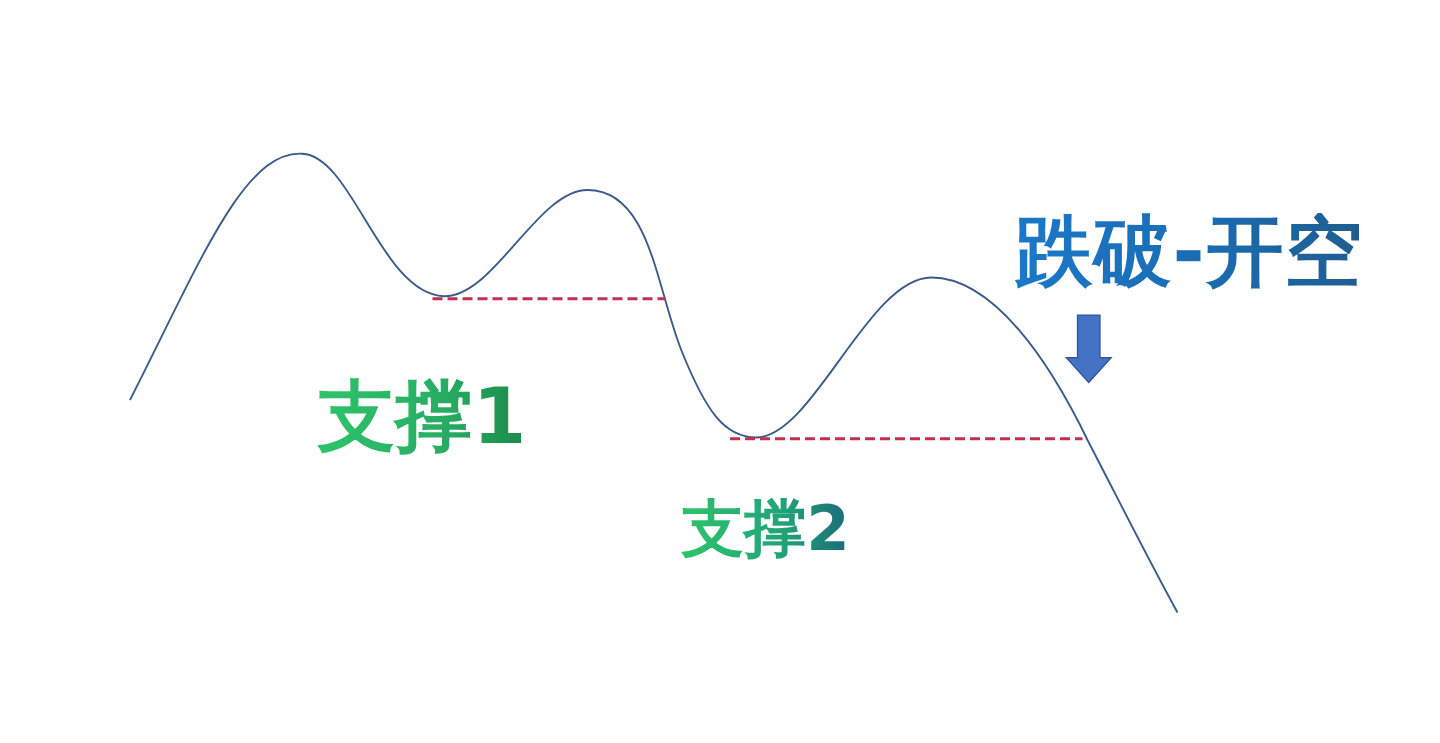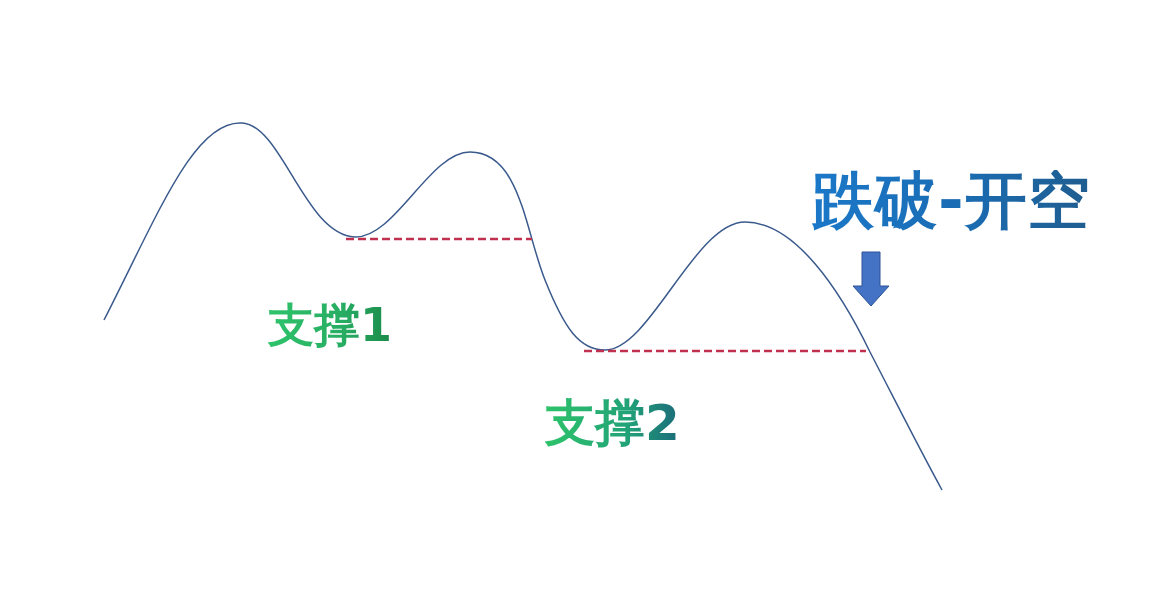--- a/index.html
+++ b/index.html
@@ -2,21 +2,21 @@
 <html><head>
   <meta charset="utf-8">
   <style>
     html, body { margin: 0; padding: 0; background: #ffffff; }
     body { width: 1152px; height: 594px; position: relative; overflow: hidden; font-family: "DejaVu Sans", sans-serif; }
     svg.canvas { position: absolute; left: 0; top: 0; }
     .label { position: absolute; font-weight: bold; white-space: nowrap; line-height: 1; }
     .title { left: 812px; top: 160px; font-size: 62px; color: #1a6fb8;
       background: linear-gradient(90deg, #1b78c8 0%, #1a6db5 50%, #1f5d8f 100%);
       -webkit-background-clip: text; background-clip: text; color: transparent; letter-spacing: 1px; margin-top: 10px; }
-    .s1 { left: 268px; top: 302px; font-size: 46px;
+    .s1 { left: 254px; top: 302px; font-size: 62px;
       background: linear-gradient(90deg, #2ec36a 0%, #27ad63 60%, #1b8a4a 100%);
       -webkit-background-clip: text; background-clip: text; color: transparent; }
     .s2 { left: 545px; top: 398px; font-size: 50px;
       background: linear-gradient(90deg, #2ec36a 0%, #22a377 60%, #1b6b7a 100%);
       -webkit-background-clip: text; background-clip: text; color: transparent; }
   </style>
 </head>
 <body>
 
 <svg class="canvas" width="1152" height="594" viewBox="0 0 1152 594">

